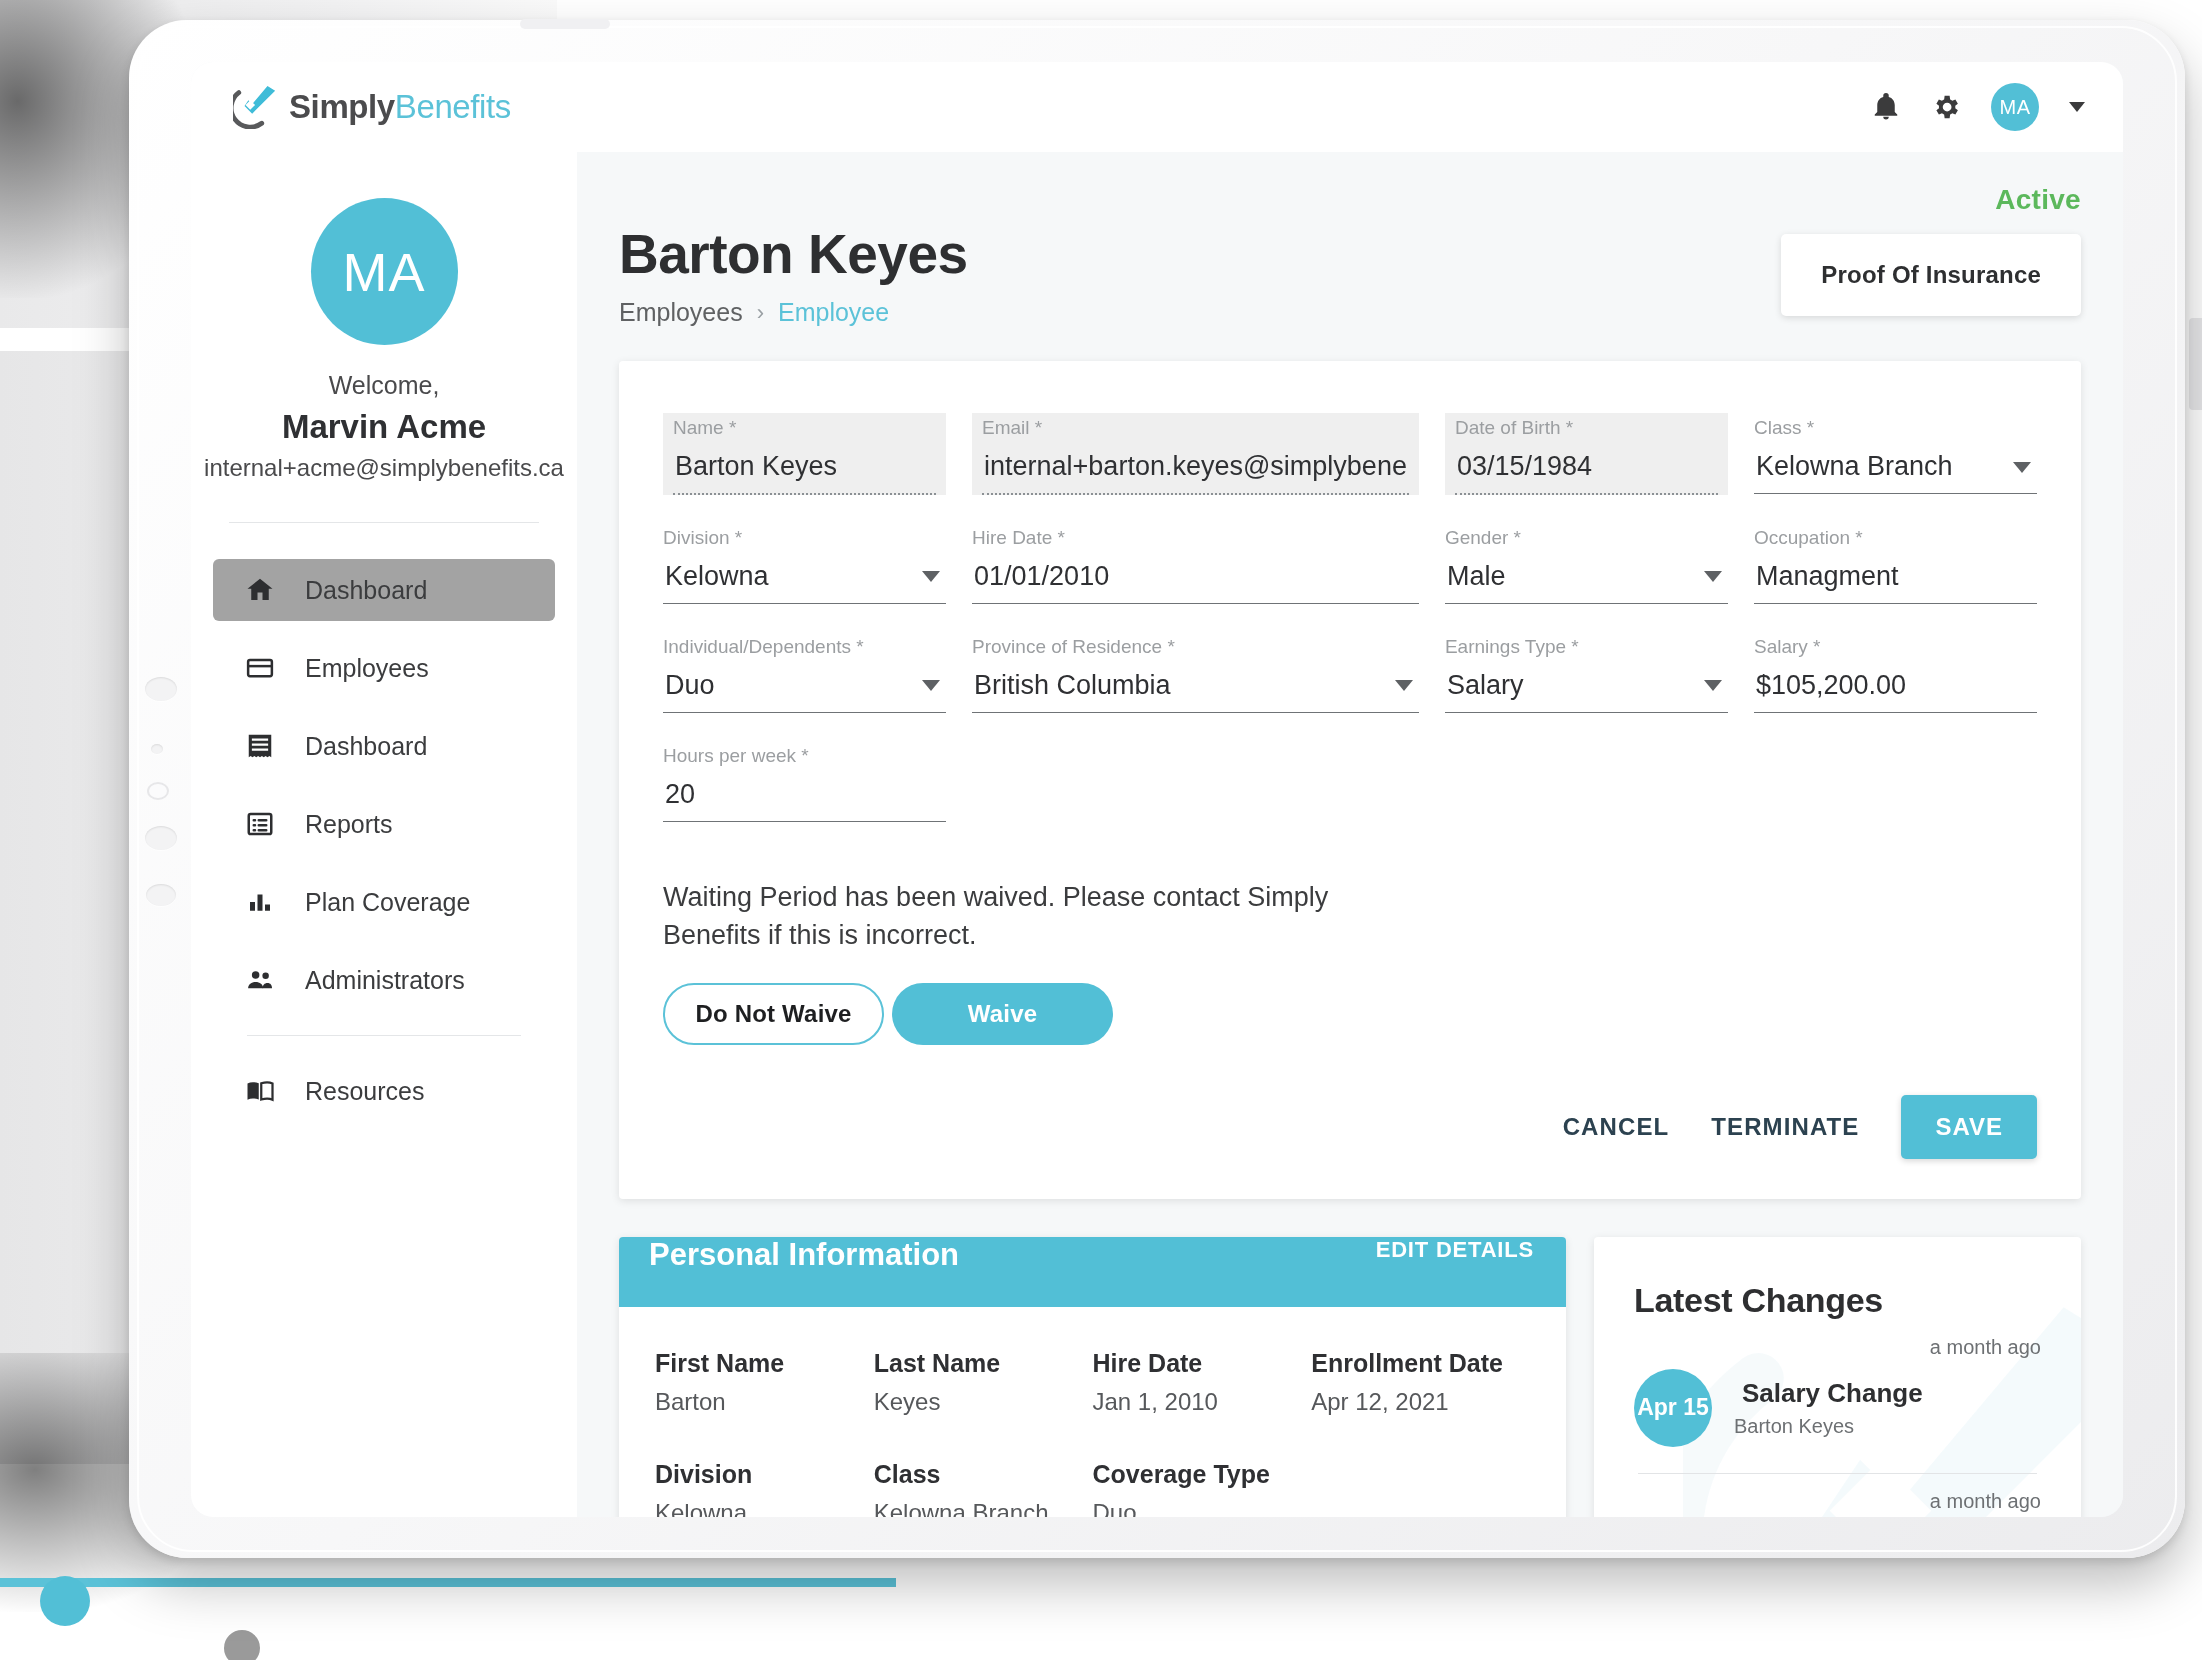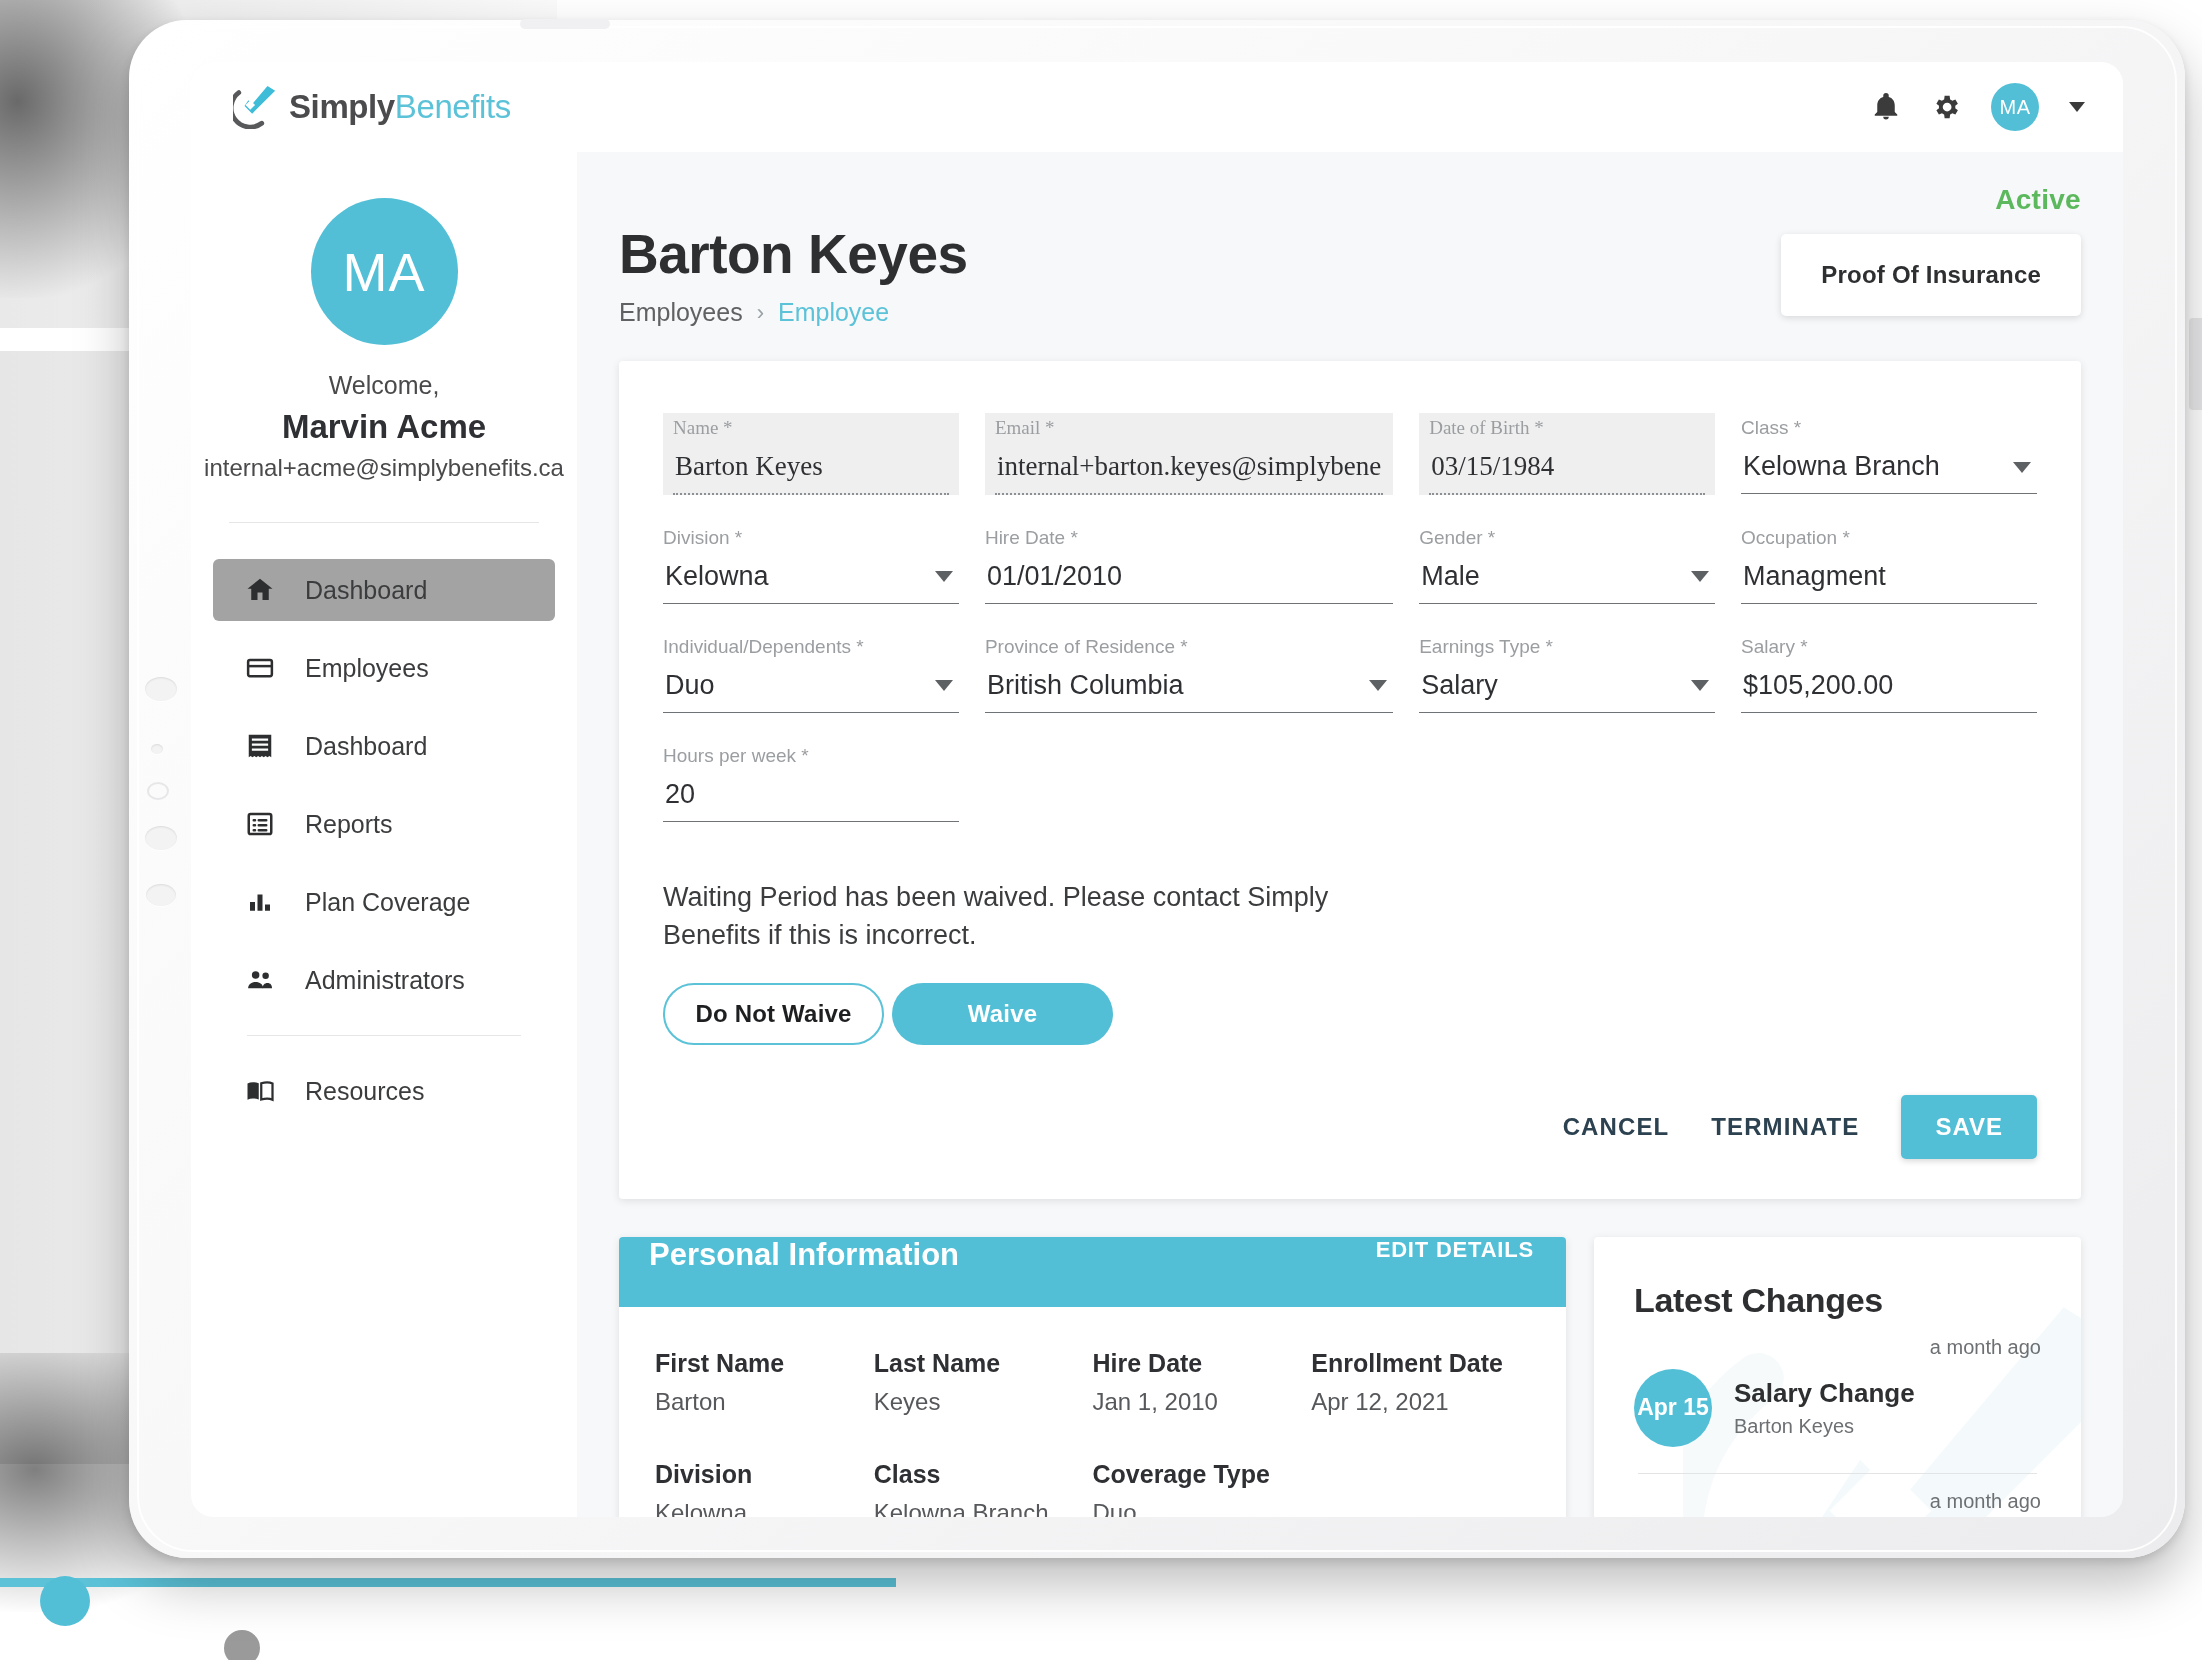--- a/index.html
+++ b/index.html
@@ -109,21 +109,21 @@
   
   .card { background:#fff; border-radius:4px; box-shadow:0 2px 9px rgba(0,0,0,.10); }
   .form-card { margin-top:34px; padding:52px 44px 40px; }
   .grid4 { display:grid; grid-template-columns:repeat(4,1fr); column-gap:26px; row-gap:28px; }
   .field { position:relative; padding-top:4px; }
   .f-label { font-size:19px; color:#9b9ea1; height:24px; }
   .f-value { font-size:27px; color:#2f3033; padding:8px 2px 10px; height:52px;
              display:flex; align-items:center; }
   .f-line { height:1px; background:#6f7376; }
   .f-line.dotted { height:0; border-top:2px dotted #8b9094; background:none; }
-  .field.readonly { background:#efefef; padding:4px 10px 0;font-family:Liberation Serif, serif; }
+  .field.readonly { background:#efefef; padding:4px 10px 0; }
   .field.readonly .f-label { padding-left:0; }
   .f-arrow { position:absolute; right:6px; bottom:22px; width:0;height:0;
              border-left:9px solid transparent;border-right:9px solid transparent;border-top:11px solid #5e6164; }
   .f-clip { overflow:hidden; white-space:nowrap; }
 
   .waive-note { margin-top:56px; font-size:27px; color:#3b3c3e; line-height:1.42; max-width:687px; }
   .waive-row { margin-top:28px; display:flex; gap:8px; }
   .btn-pill { border-radius:32px; height:62px; min-width:221px; display:flex; align-items:center;
               justify-content:center; font-size:24px; font-weight:700; letter-spacing:0.2px; }
   .btn-outline { background:#fff; border:2px solid #5bc2d8; color:#1e1f21; }
@@ -149,21 +149,21 @@
   .lc-card { flex:1; background:#fff; border-radius:4px; box-shadow:0 2px 9px rgba(0,0,0,.10);
              position:relative; overflow:hidden; padding:44px 40px 0; }
   .lc-watermark { position:absolute; right:-119px; top:60px; width:517px; height:468px; opacity:.5; }
   .lc-title { font-size:34px; font-weight:700; color:#2e2f31; position:relative; letter-spacing:-0.3px; }
   .lc-item { position:relative; margin-top:16px; }
   .lc-ago { text-align:right; font-size:20px; color:#6d7073; }
   .lc-row { display:flex; align-items:center; gap:22px; margin-top:10px; }
   .lc-badge { width:78px; height:78px; border-radius:50%; background:#52bfd6; color:#fff;
               display:flex; align-items:center; justify-content:center; font-size:23px; font-weight:700; flex:0 0 78px; }
   .lc-badge.pale { background:#a6dfeb; }
-  .lc-name { font-size:26px; font-weight:700; color:#2e2f31; }
+  .lc-name { font-size:26px; font-weight:700; color:#2e2f31;margin-left:8px; }
   .lc-sub { margin-top:6px; font-size:20px; color:#6d7073; }
   .lc-sep { height:1px; background:#e2e4e6; margin:26px 4px 0; position:relative; }
 </style>
 </head>
 <body>
 
 <div class="stage">
 
   <div class="bg-band-a"></div>
   <div class="bg-band-b"></div>

